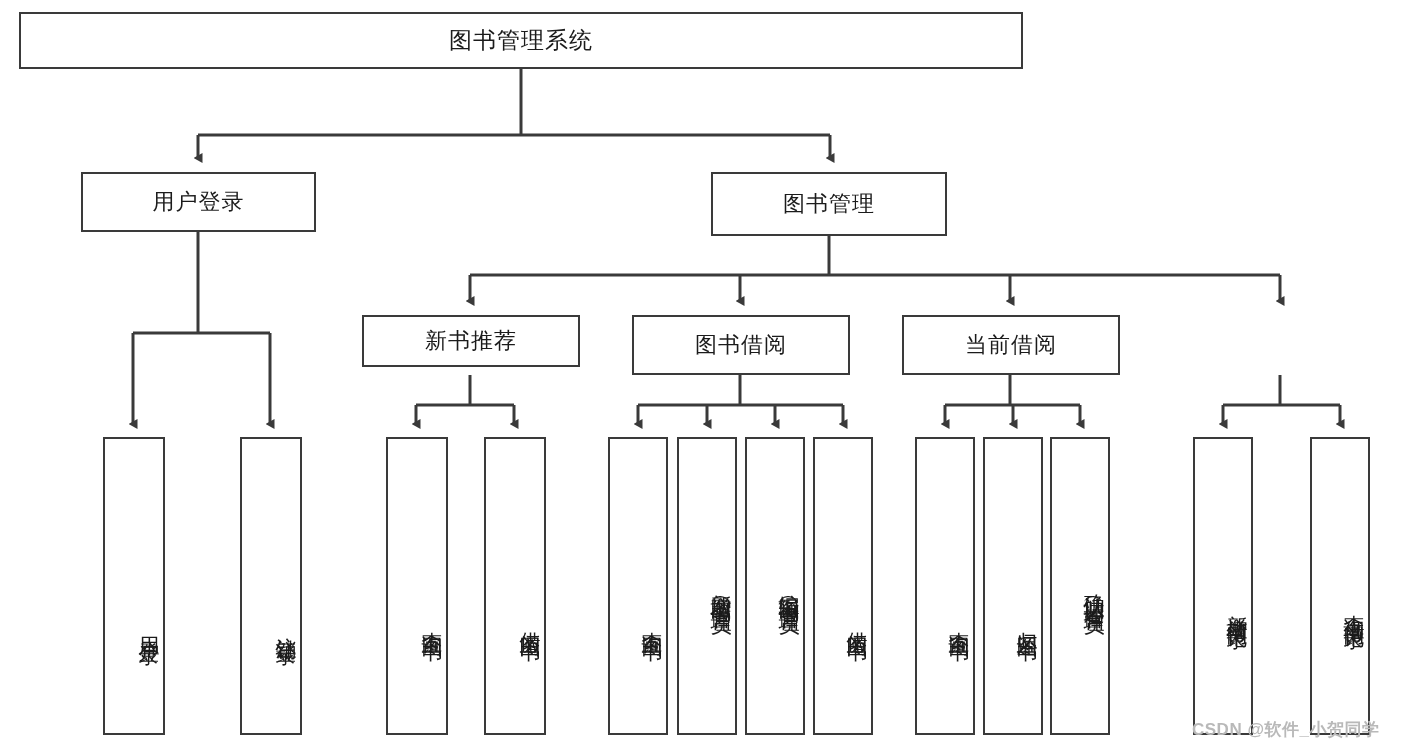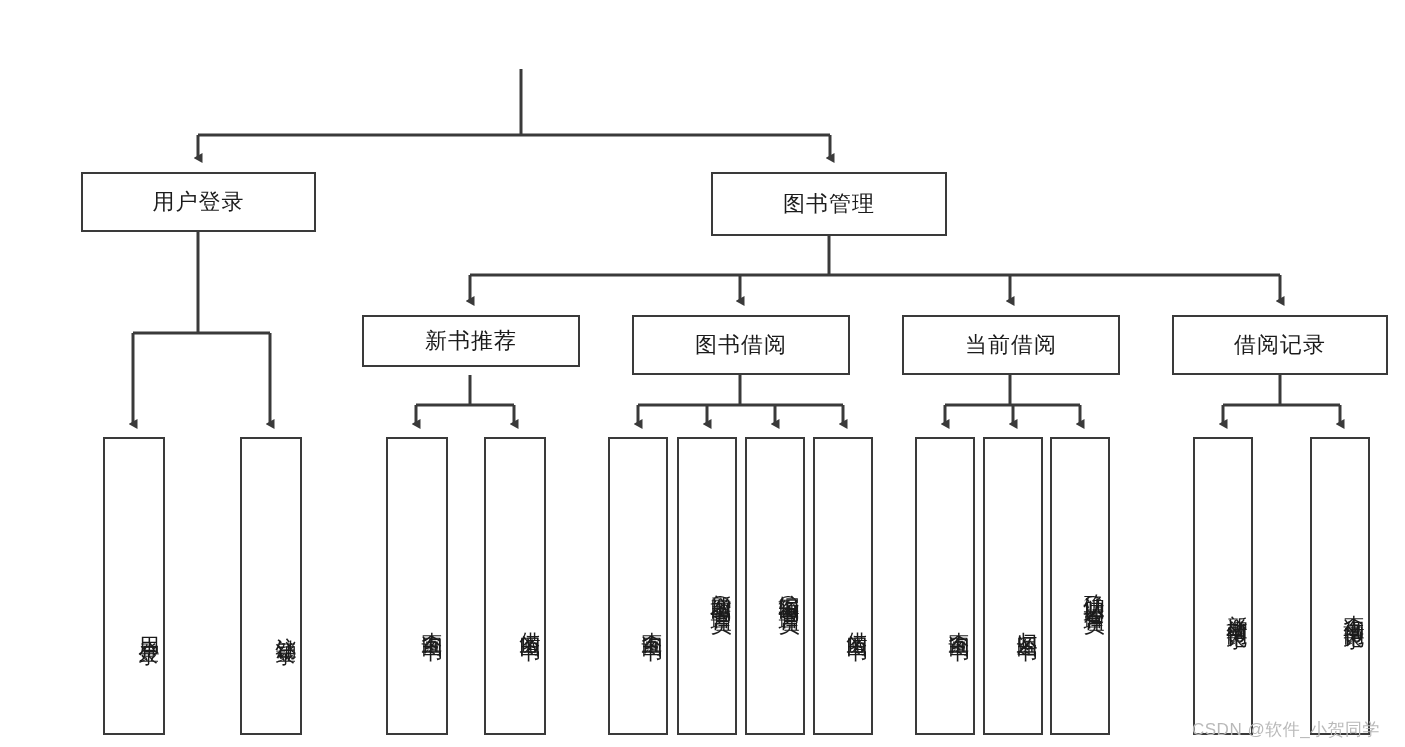--- a/index.html
+++ b/index.html
@@ -118,39 +118,39 @@
       <path d="M1013,405 L1013,424" marker-end="url(#arrow)"></path>
       <path d="M1080,405 L1080,424" marker-end="url(#arrow)"></path>
 
       <path d="M1280,375 L1280,405"></path>
       <path d="M1223,405 L1340,405"></path>
       <path d="M1223,405 L1223,424" marker-end="url(#arrow)"></path>
       <path d="M1340,405 L1340,424" marker-end="url(#arrow)"></path>
     </g>
   </svg>
 
+  <div class="node h root" style="left:19px; top:12px; width:1004px; height:57px;">
+    <span>图书管理系统</span>
+  </div>
 
   <div class="node h" style="left:81px; top:172px; width:235px; height:60px;">
     <span>用户登录</span>
   </div>
   <div class="node h" style="left:711px; top:172px; width:236px; height:64px;">
     <span>图书管理</span>
   </div>
 
   <div class="node h" style="left:362px; top:315px; width:218px; height:52px;">
     <span>新书推荐</span>
   </div>
   <div class="node h" style="left:902px; top:315px; width:218px; height:60px;">
     <span>当前借阅</span>
   </div>
   <div class="node h" style="left:632px; top:315px; width:218px; height:60px;">
     <span>图书借阅</span>
-  </div>
-  <div class="node h" style="left:1172px; top:315px; width:216px; height:60px;">
-    <span>借阅记录</span>
   </div>
 
   <div class="node v" style="left:103px; top:437px; width:62px; height:298px; padding-top:80px;">
     <span class="vtext">用户登录</span>
   </div>
   <div class="node v" style="left:240px; top:437px; width:62px; height:298px; padding-top:80px;">
     <span class="vtext">注销登录</span>
   </div>
 
   <div class="node v" style="left:386px; top:437px; width:62px; height:298px; padding-top:70px;">
@@ -183,17 +183,17 @@
     <span class="vtext">确认归还（管理员）</span>
   </div>
 
   <div class="node v" style="left:1193px; top:437px; width:60px; height:298px; padding-top:42px;">
     <span class="vtext">新增借阅记录</span>
   </div>
   <div class="node v" style="left:1310px; top:437px; width:60px; height:298px; padding-top:42px;">
     <span class="vtext">查询借阅记录</span>
   </div>
 
-  <div class="watermark" style="left:1192px; top:718px;">
+  <div class="watermark" style="left:1192px; top:718px;font-weight:bold;">
     <span>CSDN @软件_小贺同学</span>
   </div>
 
 </div>
 
 </body></html>

